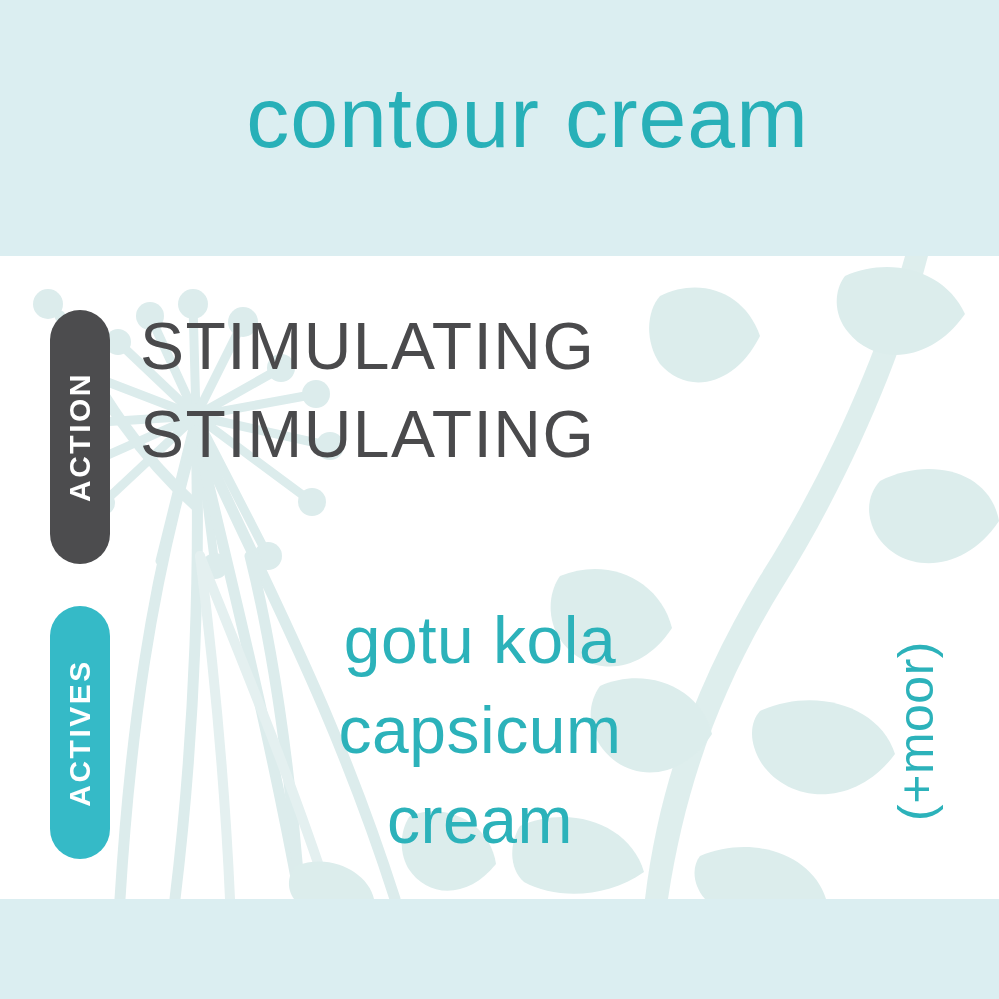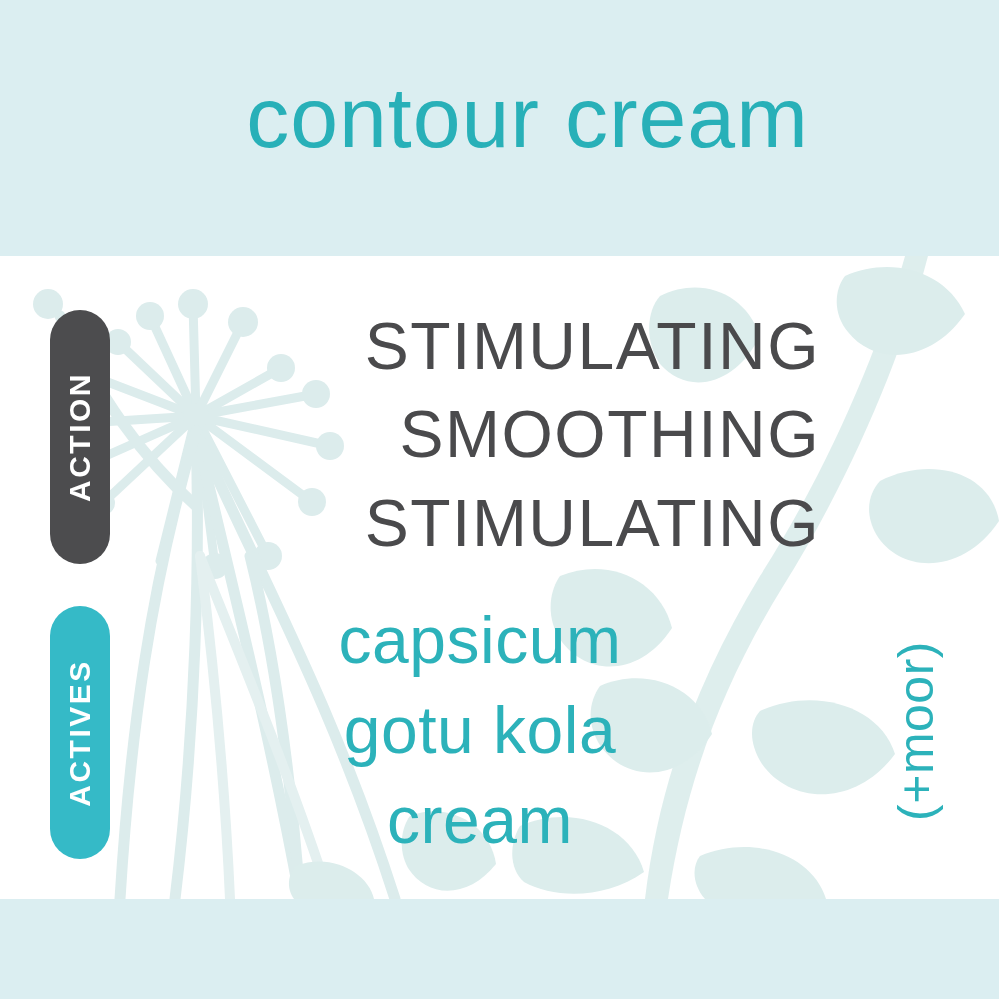--- a/index.html
+++ b/index.html
@@ -75,21 +75,21 @@
   #badge-actives{
     left:50px;top:606px;height:253px;
     background:#35bac7;
   }
 
   
   #action-list{
     position:absolute;
     left:140px;top:302px;
     width:680px;
-    text-align:right;
+    text-align:left;
     color:#4a4a4c;
     font-size:66px;
     font-weight:300;
     letter-spacing:1.5px;
     line-height:1.34;
     user-select:none;
   }
   #action-list .line{white-space:nowrap;}
 
   #actives-list{
@@ -204,27 +204,26 @@
   <div class="badge" id="badge-action">
     <span class="badge-label">ACTION</span>
   </div>
 
   <div class="badge" id="badge-actives">
     <span class="badge-label">ACTIVES</span>
   </div>
 
   <div id="action-list">
     <div class="line">STIMULATING</div>
-    <div class="line">SMOOTHING</div>
     <div class="line">STIMULATING</div>
   </div>
 
   <div id="actives-list">
+    <div class="line">gotu kola</div>
     <div class="line">capsicum</div>
-    <div class="line">gotu kola</div>
     <div class="line">cream</div>
   </div>
 
   <div id="side-note">
     <span class="side-label">(+moor)</span>
   </div>
 
 </div>
 
 </body></html>

